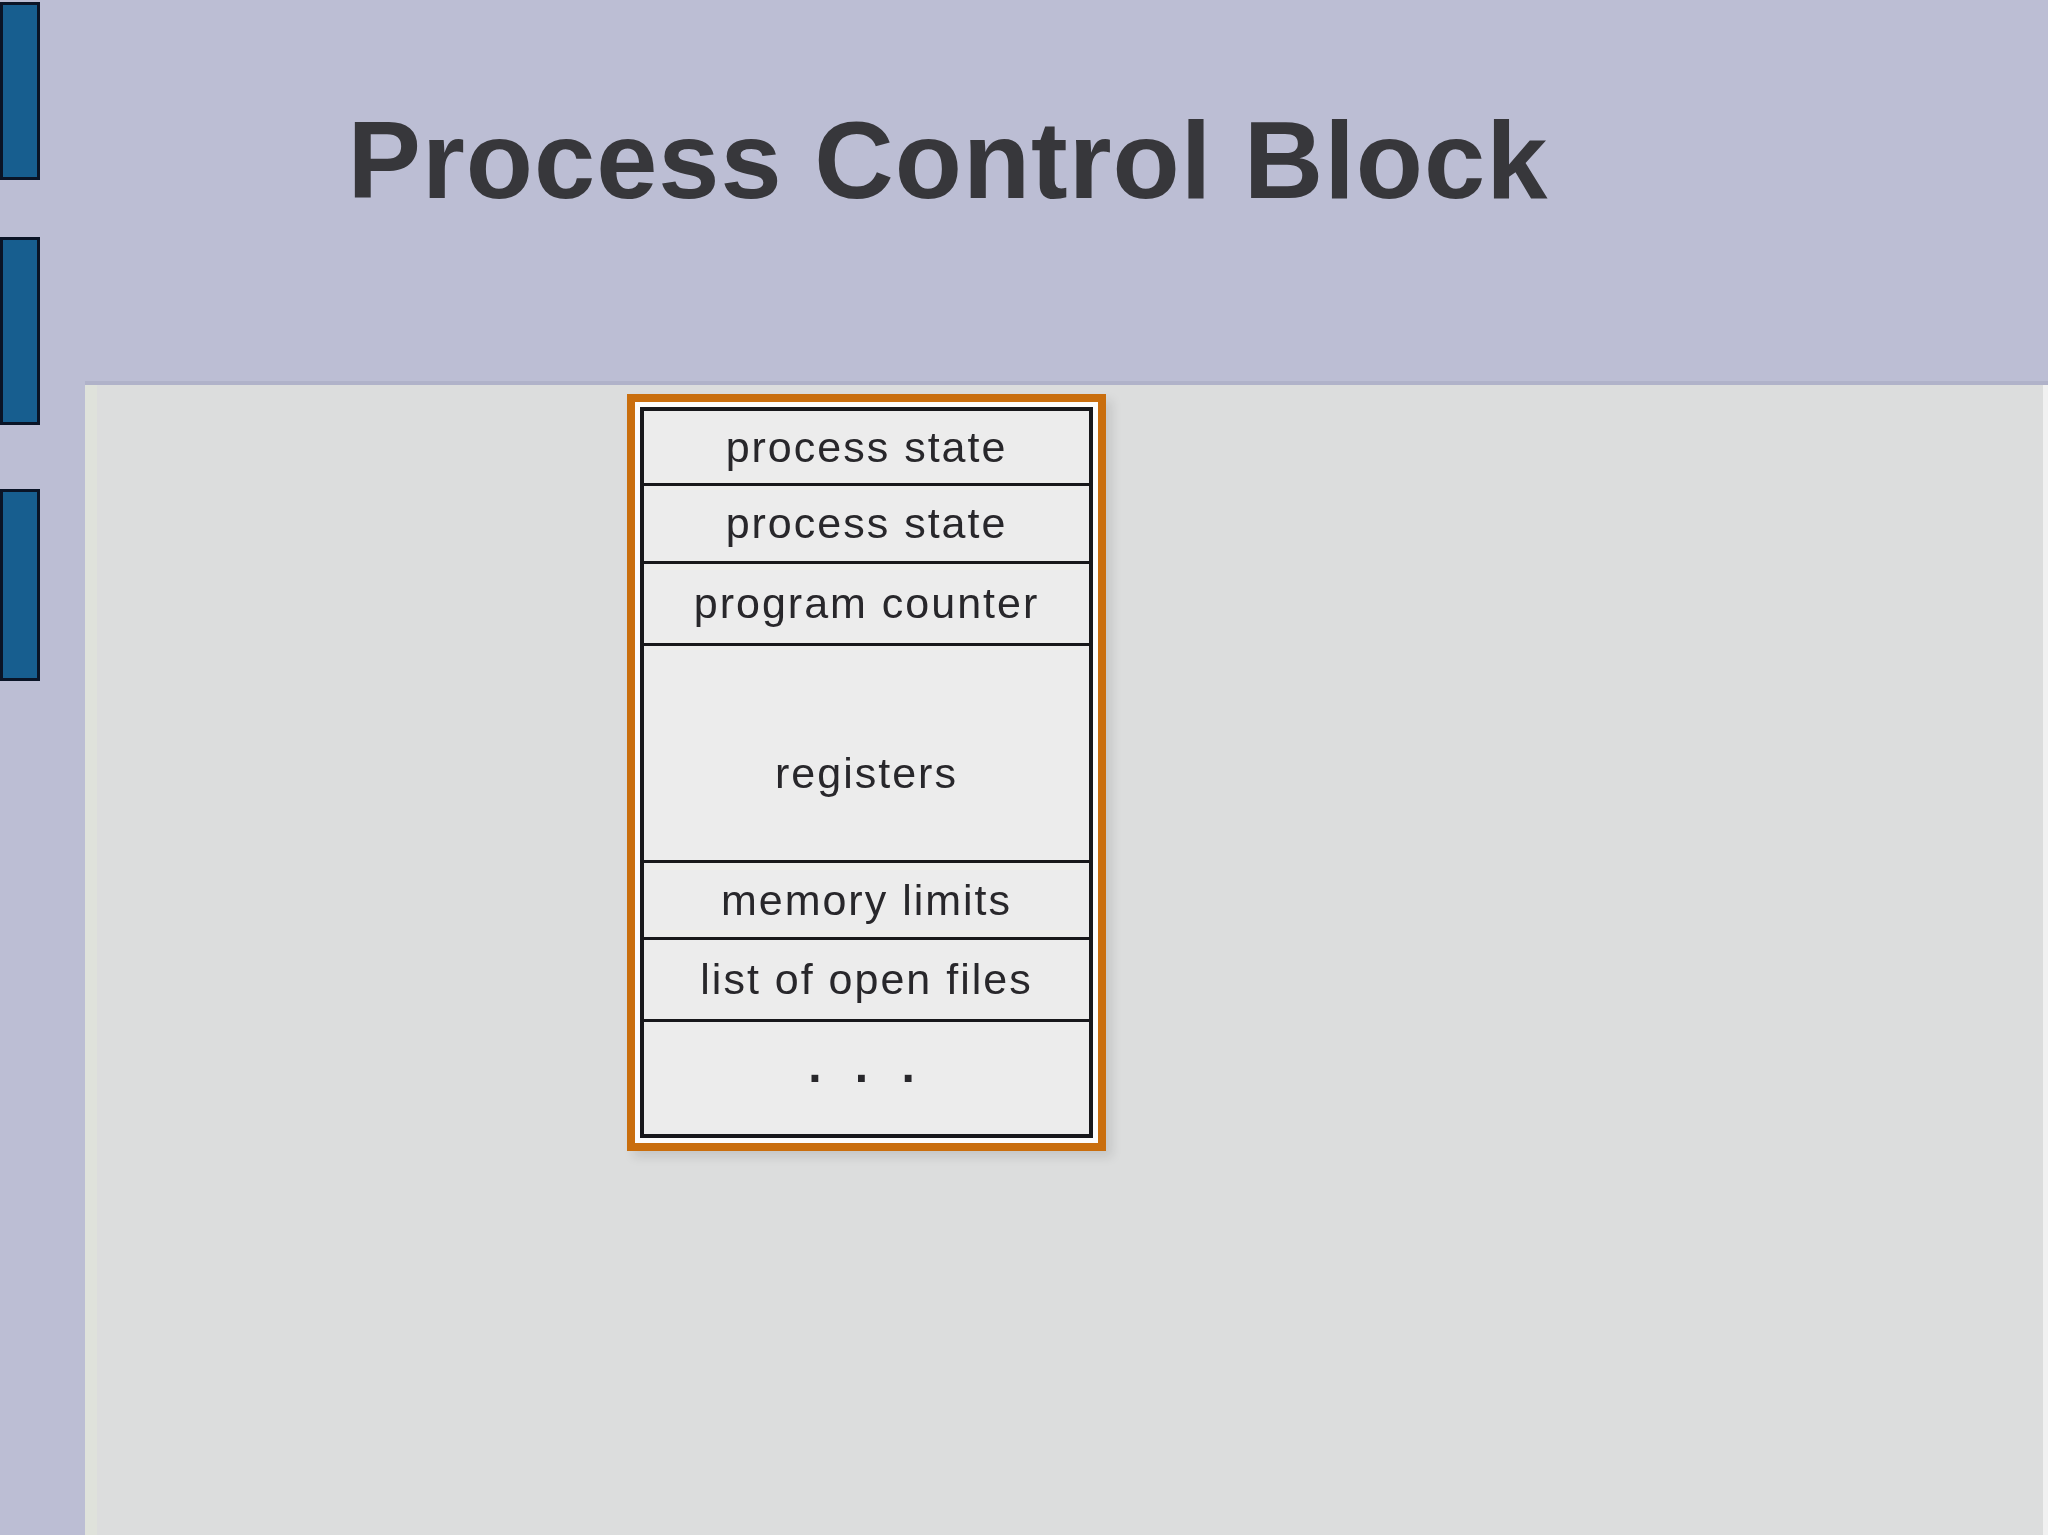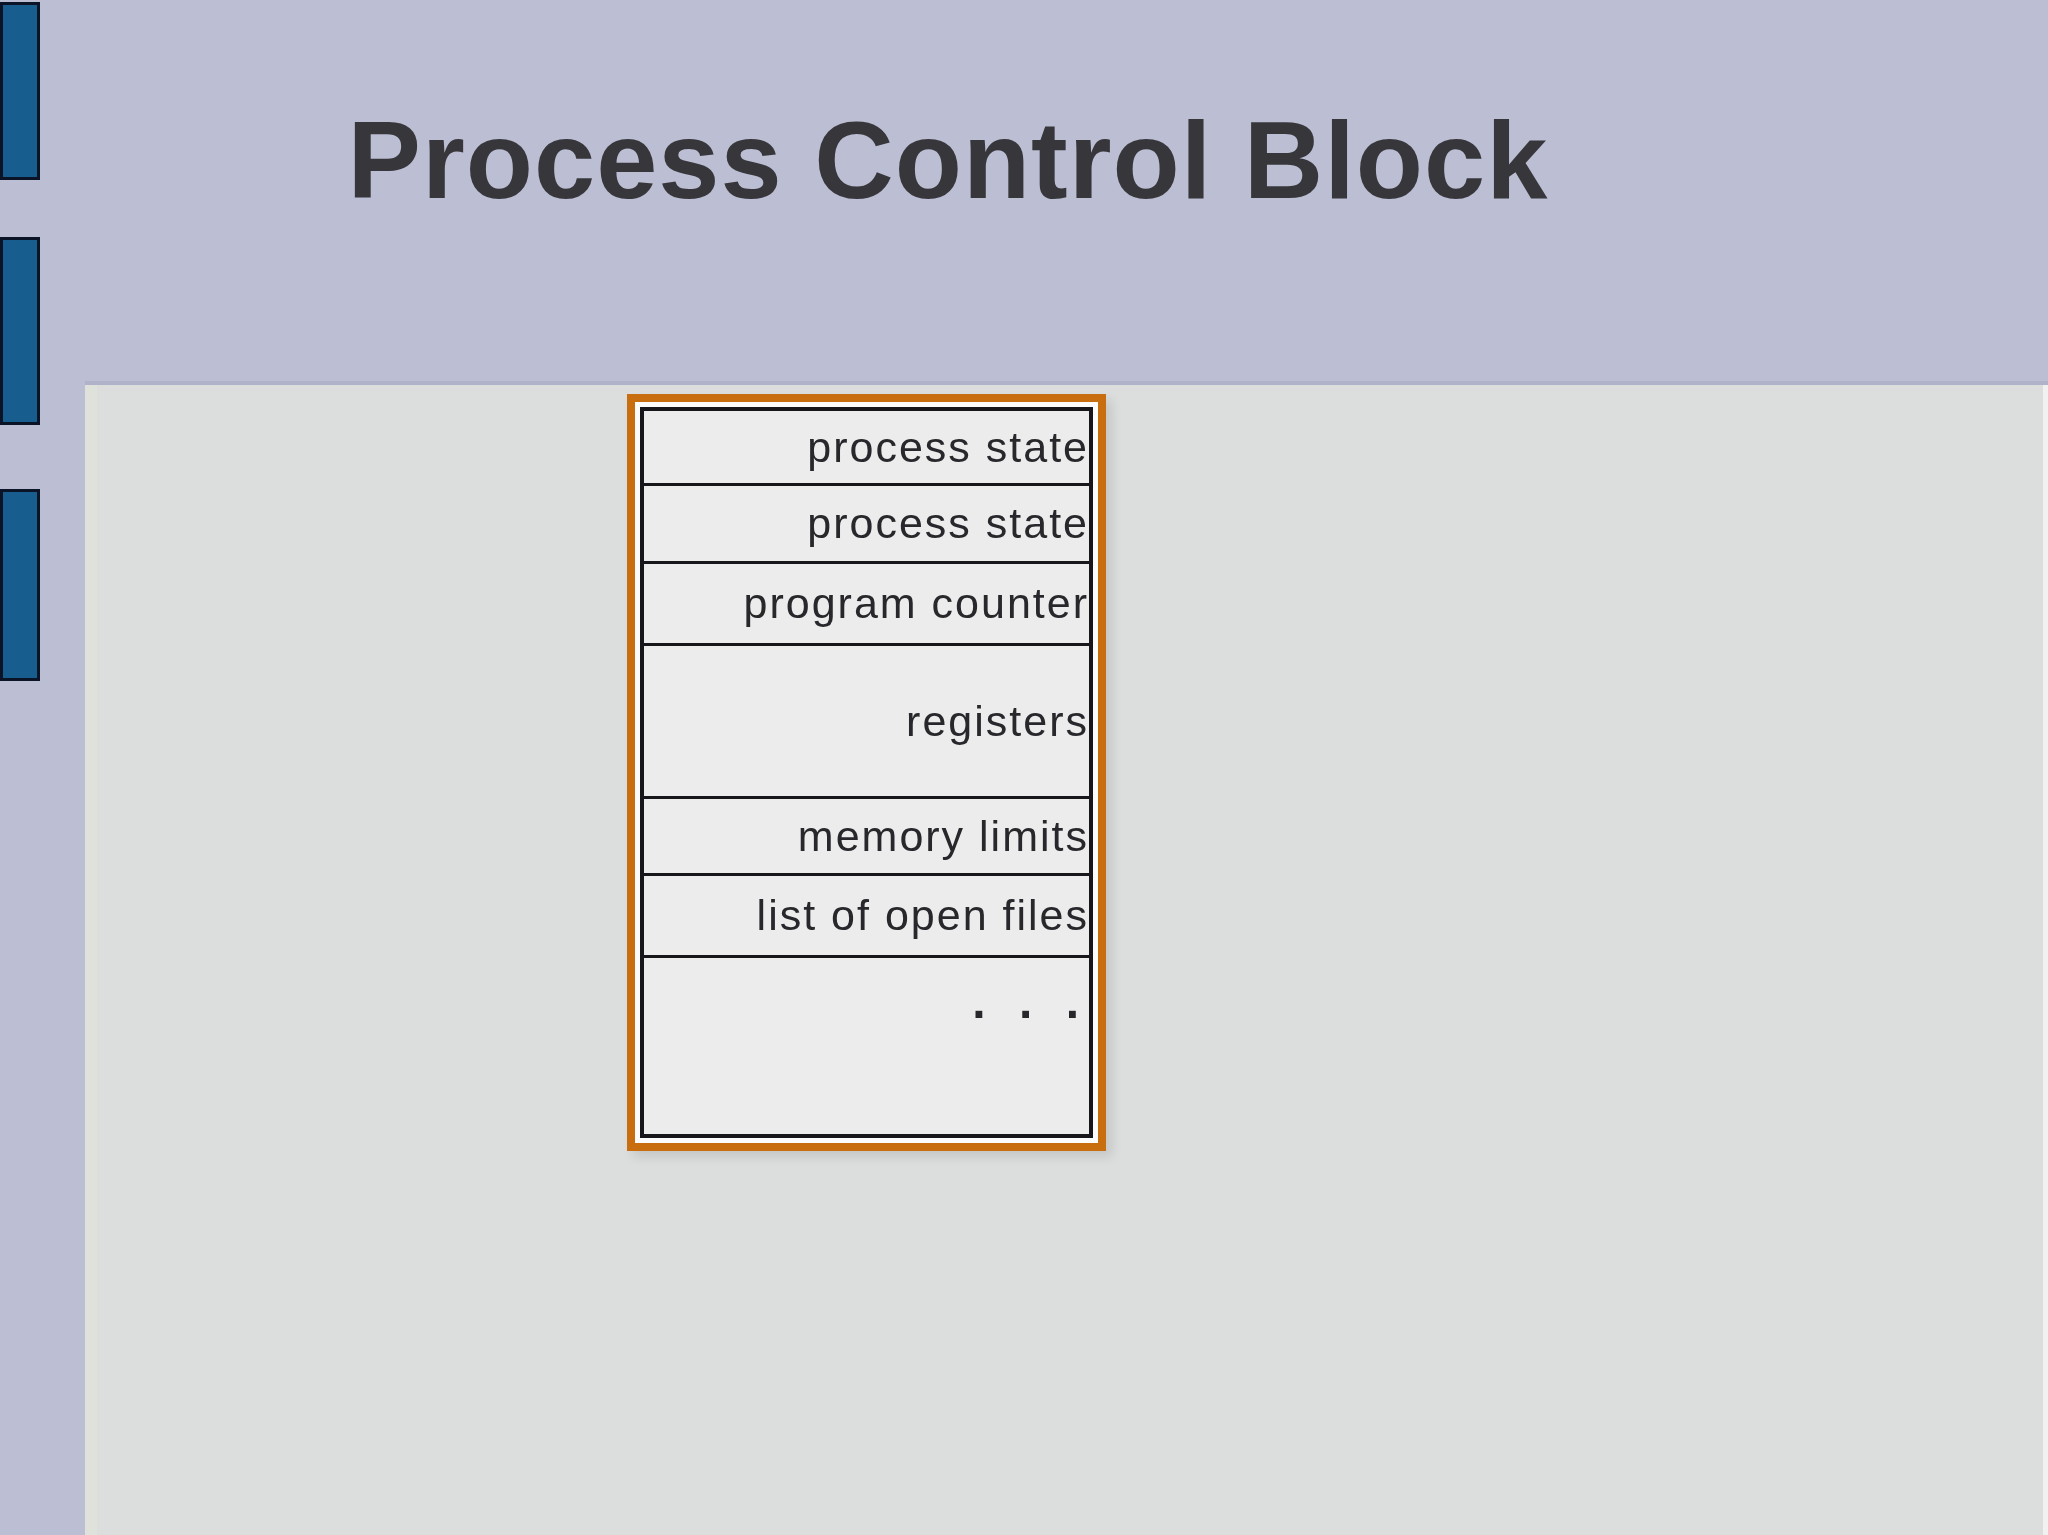--- a/index.html
+++ b/index.html
@@ -88,31 +88,31 @@
   .pcb-table {
     width: 100%; height: 100%;
     background: var(--table_bg);
     border: 4px solid var(--table_border);
     display: flex;
     flex-direction: column;
   }
   .row {
     display: flex;
     align-items: center;
-    justify-content: flex-end;
+    justify-content: center;
     border-bottom: 3px solid var(--table_border);
     font-size: 43px;
     letter-spacing: 2px;
     color: var(--table_text);
     white-space: nowrap;
   }
   .r1 { height: 75px; }
   .r2 { height: 78px; }
   .r3 { height: 82px; }
-  .r4 { height: 153px; }
+  .r4 { height: 177px; margin-top: 40px; }
   .r5 { height: 77px; }
   .r6 { height: 82px; }
   .r7 {
     flex: 1;
     border-bottom: none;
     align-items: flex-start;
     padding-top: 16px;
   }
   .r7 span {
     font-weight: bold;

